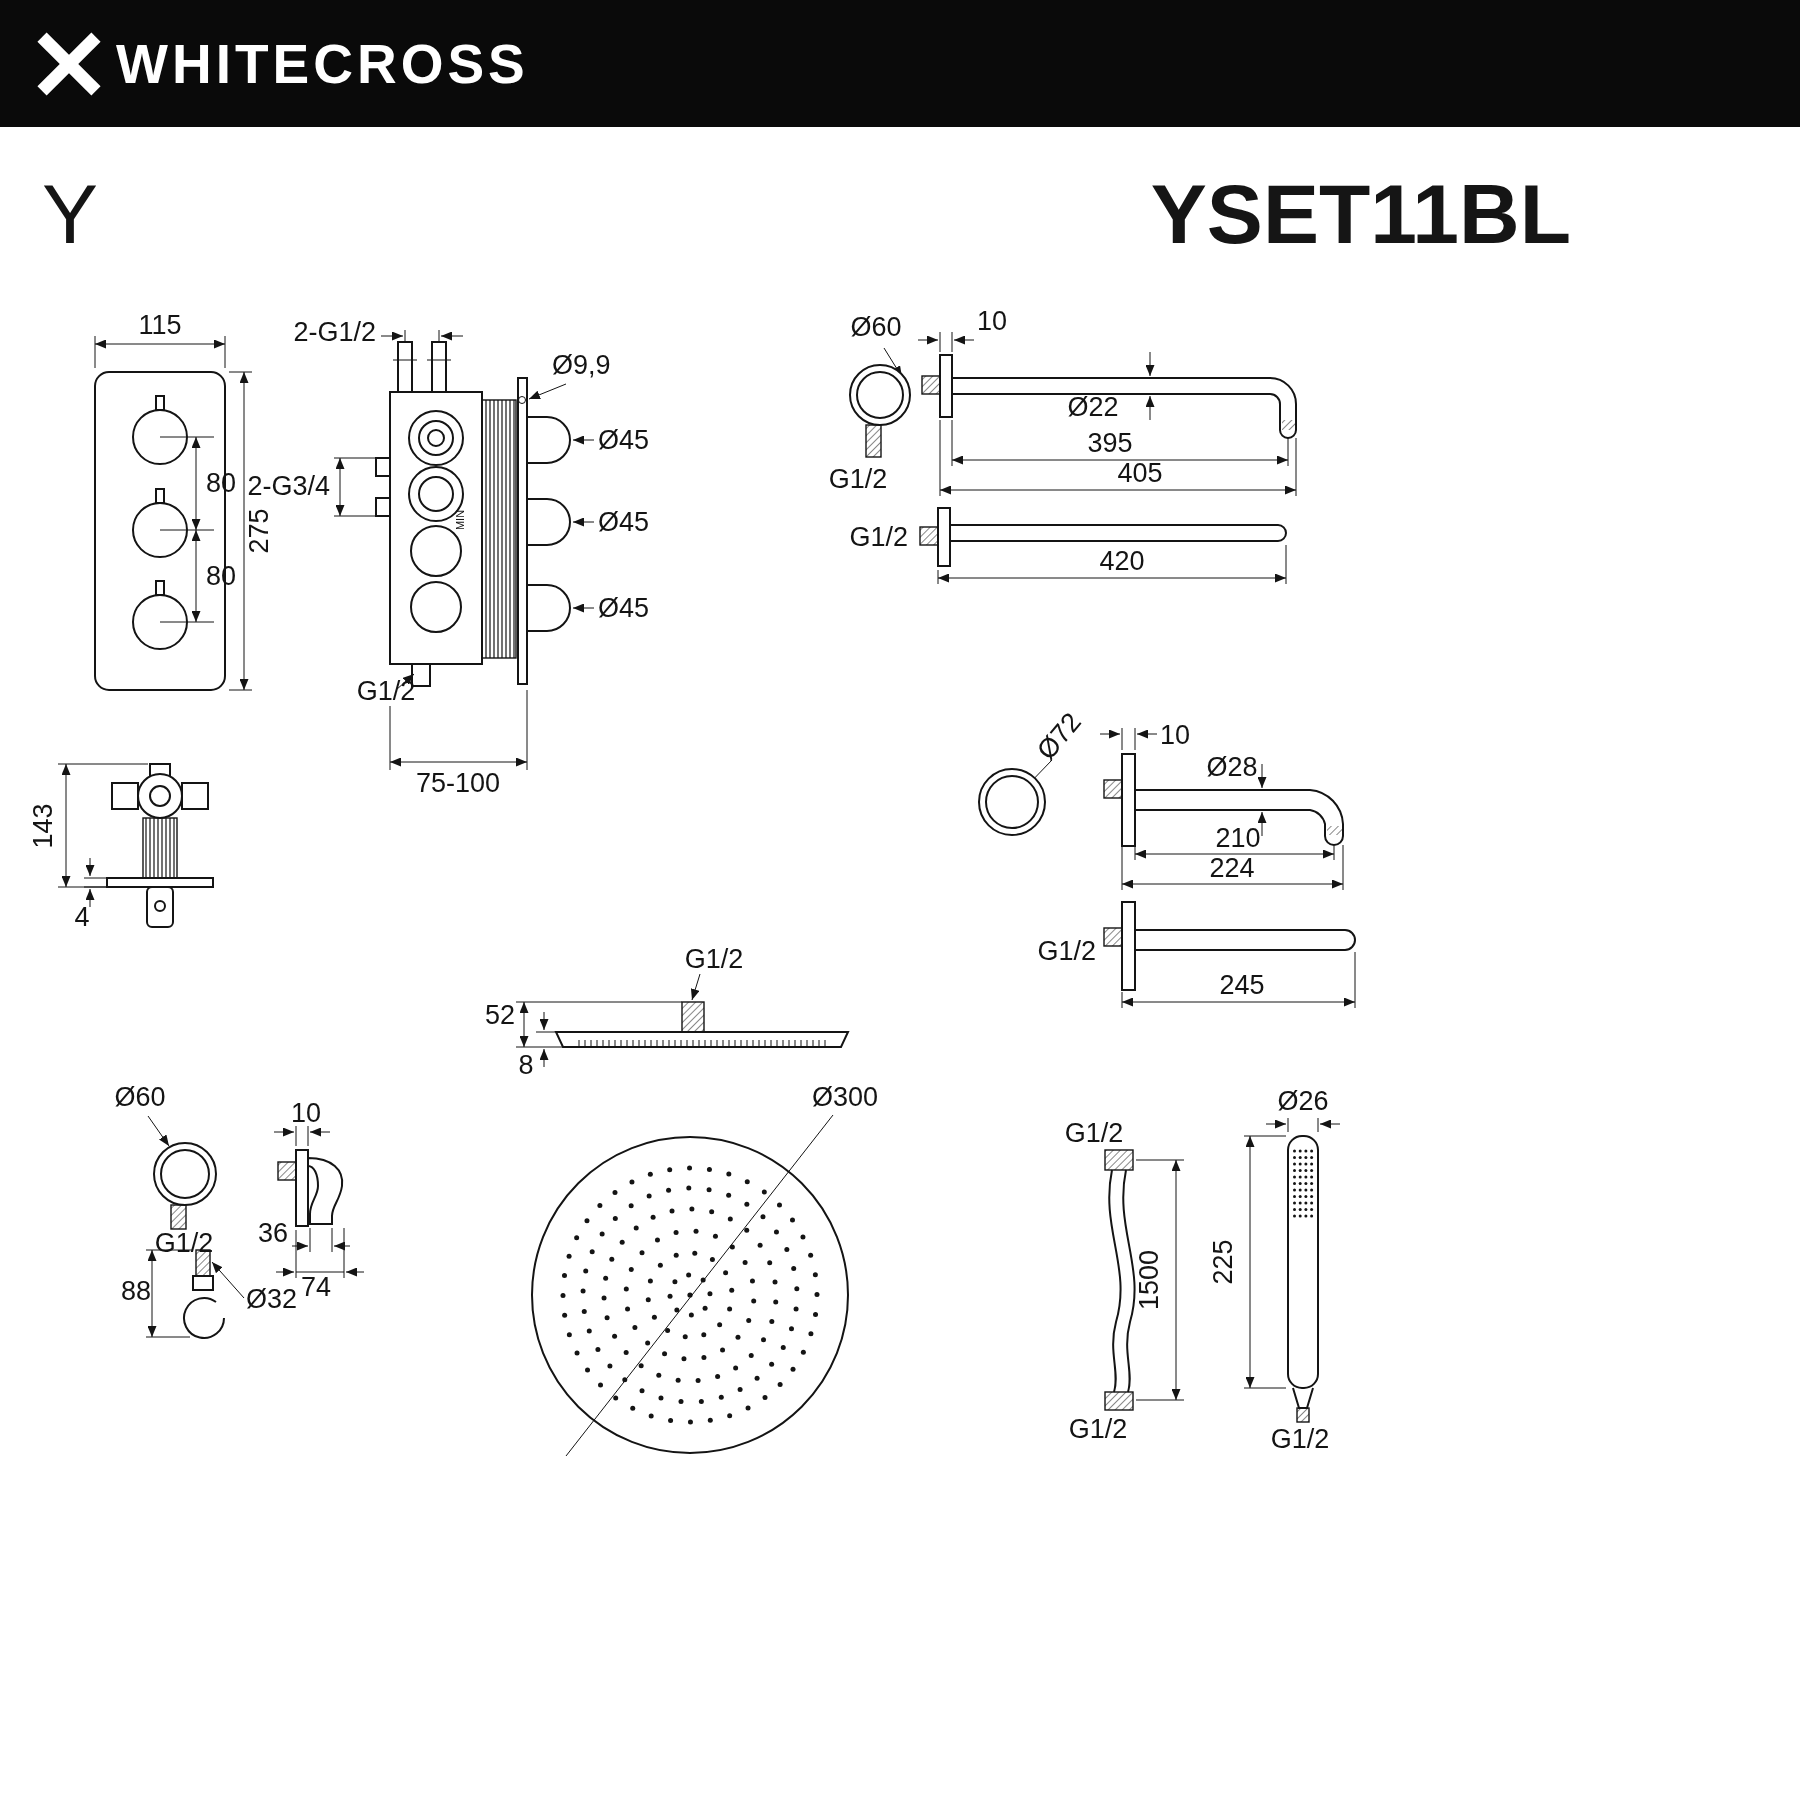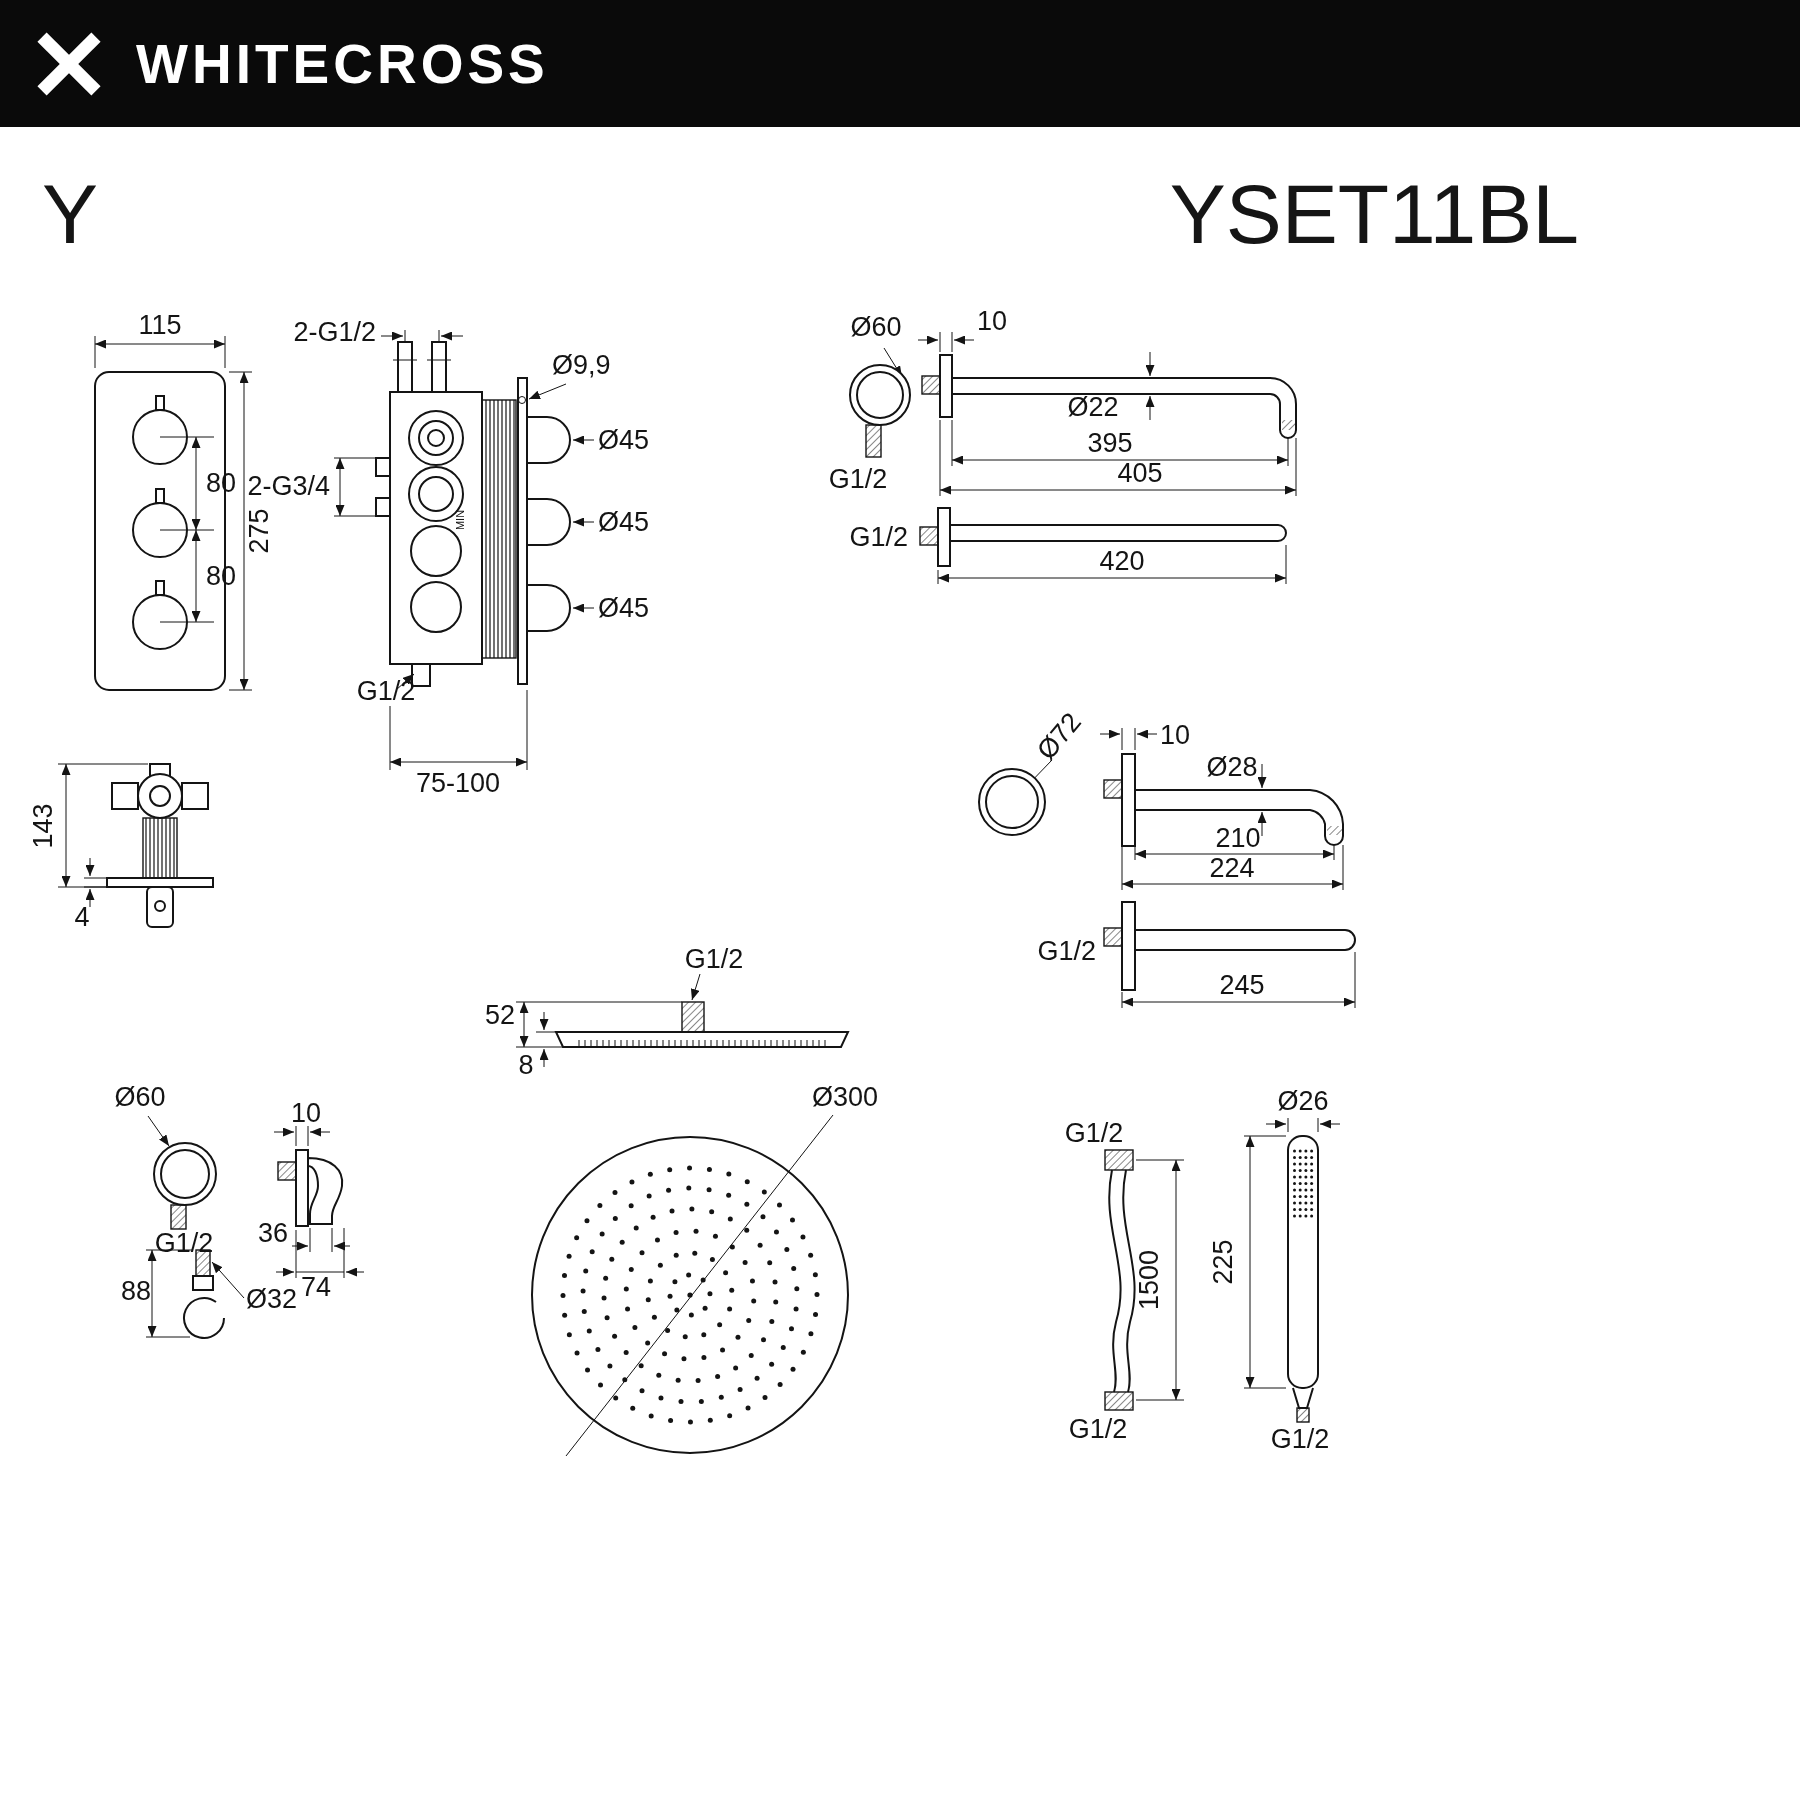--- a/index.html
+++ b/index.html
@@ -1,24 +1,24 @@
 <!DOCTYPE html>
 <html><head>
 <meta charset="utf-8">
 <style>
   html,body{margin:0;padding:0;background:#fff;}
   .page{position:relative;width:1800px;height:1800px;background:#fff;overflow:hidden;
         font-family:"Liberation Sans",sans-serif;}
   .header{position:absolute;left:0;top:0;width:1800px;height:127px;background:#0a0a0a;
-          display:flex;align-items:center;padding-left:30px;box-sizing:border-box;gap:28px;}
+          display:flex;align-items:center;padding-left:30px;box-sizing:border-box;gap:8px;}
   .logo{width:78px;height:78px;flex:0 0 auto;}
   .brand{color:#fff;font-weight:bold;font-size:55px;letter-spacing:4px;}
   .title{position:absolute;top:166px;font-size:84px;color:#151515;}
   .title-series{left:42px;}
-  .title-model{right:221px;}
+  .title-model{right:229px;font-weight:bold;}
   svg.drawing{position:absolute;left:0;top:0;width:1800px;height:1800px;}
   .drawing text{font-family:"Liberation Sans",sans-serif;font-size:27px;fill:#141414;}
   .drawing text.sm{font-size:11px;}
   .ol{fill:#fff;stroke:#141414;stroke-width:2;}
   .oln{fill:none;stroke:#141414;stroke-width:2;}
   .thin{fill:none;stroke:#141414;stroke-width:1;}
   .dim{fill:none;stroke:#141414;stroke-width:1;}
   .hat{fill:url(#hatch);stroke:#141414;stroke-width:1.4;}
   .knur{fill:url(#vlines);stroke:#141414;stroke-width:1.4;}
 </style>

